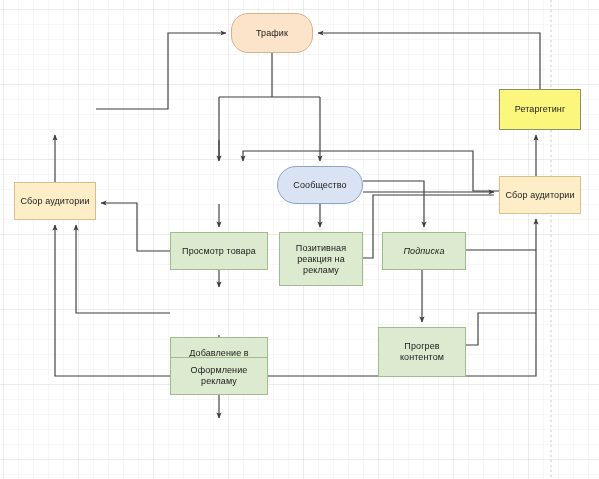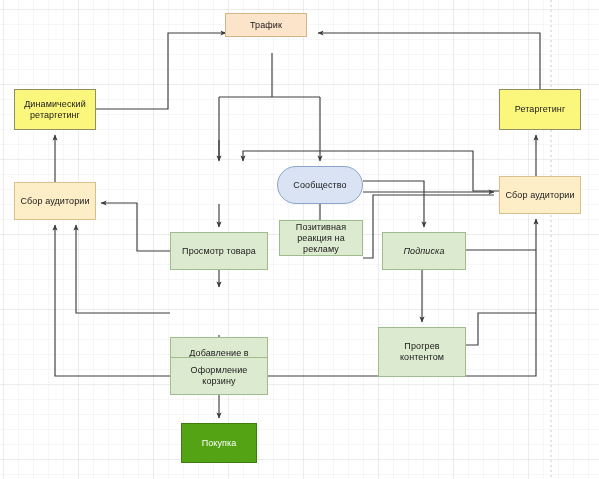--- a/index.html
+++ b/index.html
@@ -104,27 +104,25 @@
       <path d="M466,250 L536,250"></path>
 
       <path d="M466,345 L478,345 L478,313 L536,313"></path>
 
       <path d="M55,182 L55,135" marker-end="url(#ah)"></path>
 
       <path d="M536,176 L536,135" marker-end="url(#ah)"></path>
     </g>
   </svg>
 
-  <div class="node n-orange" style="left:225px;top:13px;width:82px;height:24px;">Трафик</div>
-  <div class="node n-yellow" style="left:14px;top:89px;width:82px;height:41px;">Динамический ретаргетинг</div>
+  <div class="node n-orange" style="left:231px;top:13px;width:82px;height:40px;border-radius:17px;">Трафик</div>
   <div class="node n-yellow" style="left:499px;top:89px;width:82px;height:41px;">Ретаргетинг</div>
   <div class="node n-yellow-lt" style="left:14px;top:182px;width:82px;height:38px;">Сбор аудитории</div>
   <div class="node n-yellow-lt" style="left:499px;top:176px;width:82px;height:38px;">Сбор аудитории</div>
   <div class="node n-blue" style="left:277px;top:166px;width:86px;height:38px;border-radius:19px;">Сообщество</div>
   <div class="node n-green" style="left:170px;top:232px;width:98px;height:38px;">Просмотр товара</div>
-  <div class="node n-green" style="left:279px;top:220px;width:84px;height:36px;">Позитивная реакция на рекламу</div>
+  <div class="node n-green" style="left:279px;top:232px;width:84px;height:54px;">Позитивная реакция на рекламу</div>
   <div class="node n-green" style="left:382px;top:232px;width:84px;height:38px;font-style:italic;">Подписка</div>
   <div class="node n-green" style="left:170px;top:292px;width:98px;height:43px;margin-top:45px;">Добавление в корзину</div>
   <div class="node n-green" style="left:378px;top:327px;width:88px;height:50px;">Прогрев контентом</div>
-  <div class="node n-green" style="left:170px;top:357px;width:98px;height:38px;">Оформление корзину</div>
-  <div class="node n-green-dark" style="left:181px;top:423px;width:76px;height:40px;">Покупка</div>
+  <div class="node n-green" style="left:170px;top:357px;width:98px;height:38px;">Оформление рекламу</div>
 
 </div>
 
 </body></html>

